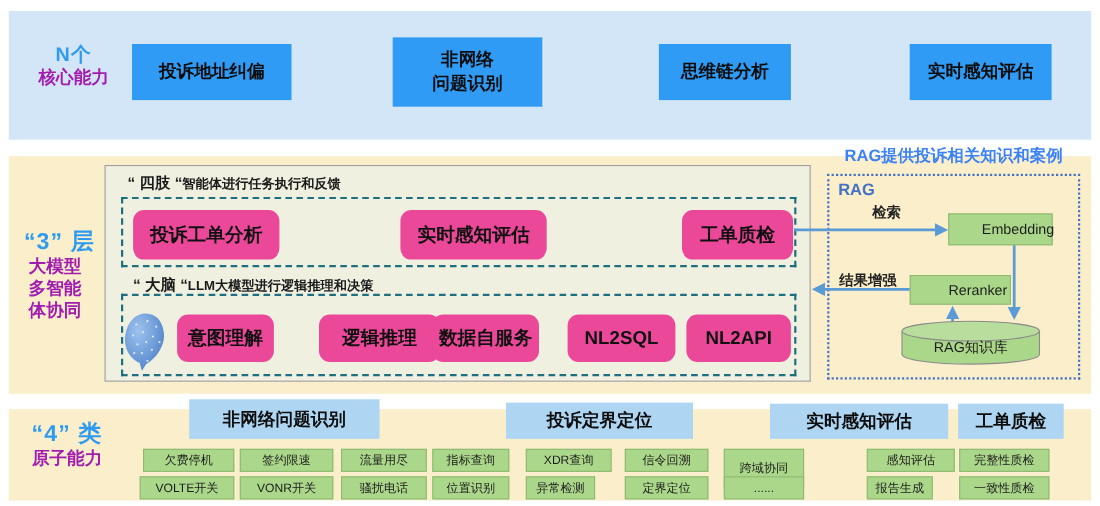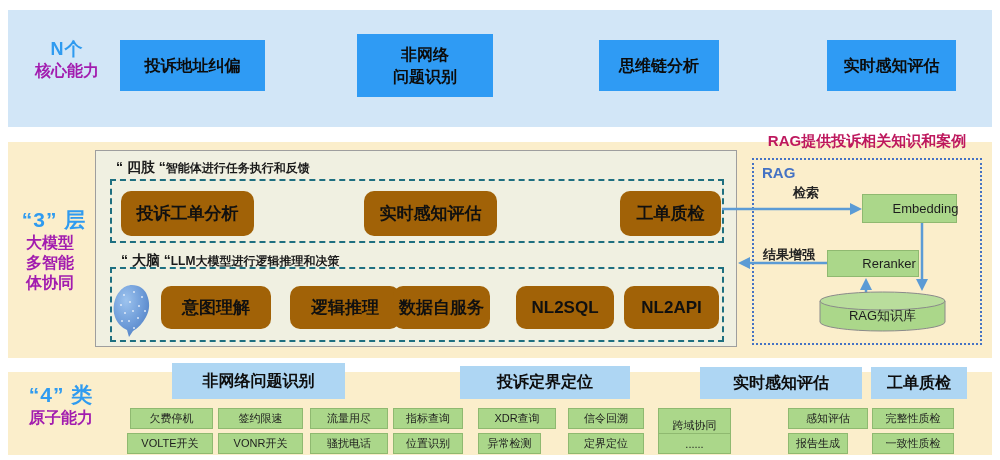--- a/index.html
+++ b/index.html
@@ -15,24 +15,24 @@
             font-size:16px;line-height:1.35;white-space:pre-line;}
   .side-label{position:absolute;text-align:center;font-weight:bold;line-height:1.25;}
   .side-accent{color:#2f9bf0;font-size:21px;letter-spacing:1px;font-weight:bold;}
   .side-black{color:#a21caf;font-size:16px;font-weight:bold;white-space:pre-line;}
   .inner-panel{position:absolute;left:95px;top:150px;width:642px;height:197px;
                background:#f0f0e1;border:1px solid #9e9e9e;box-sizing:border-box;}
   .caption{position:absolute;white-space:nowrap;color:#1a1a1a;}
   .caption .q{font-size:14px;font-weight:bold;}
   .caption .r{font-size:12px;font-weight:bold;}
   .dashed{position:absolute;border:2px dashed #1e6f80;box-sizing:border-box;}
-  .agent{position:absolute;background:#a16207;border-radius:10px;color:#101010;
+  .agent{position:absolute;background:#ec4899;border-radius:10px;color:#101010;
          font-weight:bold;font-size:17px;}
   .rag-title{position:absolute;left:742px;top:132px;width:250px;text-align:center;
-             font-size:15px;font-weight:bold;color:#be185d;}
+             font-size:15px;font-weight:bold;color:#3b82f6;}
   .rag-box{position:absolute;left:752px;top:158px;width:230px;height:187px;
            border:2px dotted #4472c4;box-sizing:border-box;}
   .rag-tag{position:absolute;left:762px;top:164px;color:#4472c4;font-weight:bold;font-size:15px;}
   .arrow-label{position:absolute;font-size:13px;font-weight:bold;color:#222;}
   .green{position:absolute;background:#abd78a;border:1px solid #8fb970;box-sizing:border-box;
          color:#1d1d1d;}
   .green.eng{font-size:13px;padding-left:32px;}
   .bot-header{position:absolute;background:#aed6f3;color:#0d0d0d;font-weight:bold;font-size:16px;}
   .atom{font-size:11px;}
   svg.overlay{position:absolute;left:0;top:0;pointer-events:none;}
@@ -98,21 +98,21 @@
           <circle cx="33" cy="28" r="1"></circle>
             <circle cx="13" cy="30" r="1"></circle>
             <circle cx="21" cy="28" r="1"></circle>
           <circle cx="17" cy="38" r="1"></circle>
             <circle cx="26" cy="35" r="1"></circle>
             <circle cx="10" cy="38" r="1"></circle>
           <circle cx="22" cy="45" r="1"></circle>
         </g>
       </svg>
     </span>
-    <div class="agent flexc" style="left:49px;top:17px;width:110px;height:43px;text-align:right;">意图理解</div>
+    <div class="agent flexc" style="left:49px;top:17px;width:88px;height:43px;text-align:right;">意图理解</div>
     <div class="agent flexc" style="left:178px;top:17px;width:110px;height:43px;">逻辑推理</div>
 
     <div class="agent flexc" style="left:281px;top:17px;width:97px;height:43px;">数据自服务</div>
     <div class="agent flexc" style="left:404px;top:17px;width:98px;height:43px;">NL2SQL</div>
     <div class="agent flexc" style="left:512px;top:17px;width:95px;height:43px;">NL2API</div>
   </div>
 </div>
 
 <div class="rag-title">RAG提供投诉相关知识和案例</div>
 <div class="rag-box"></div>

